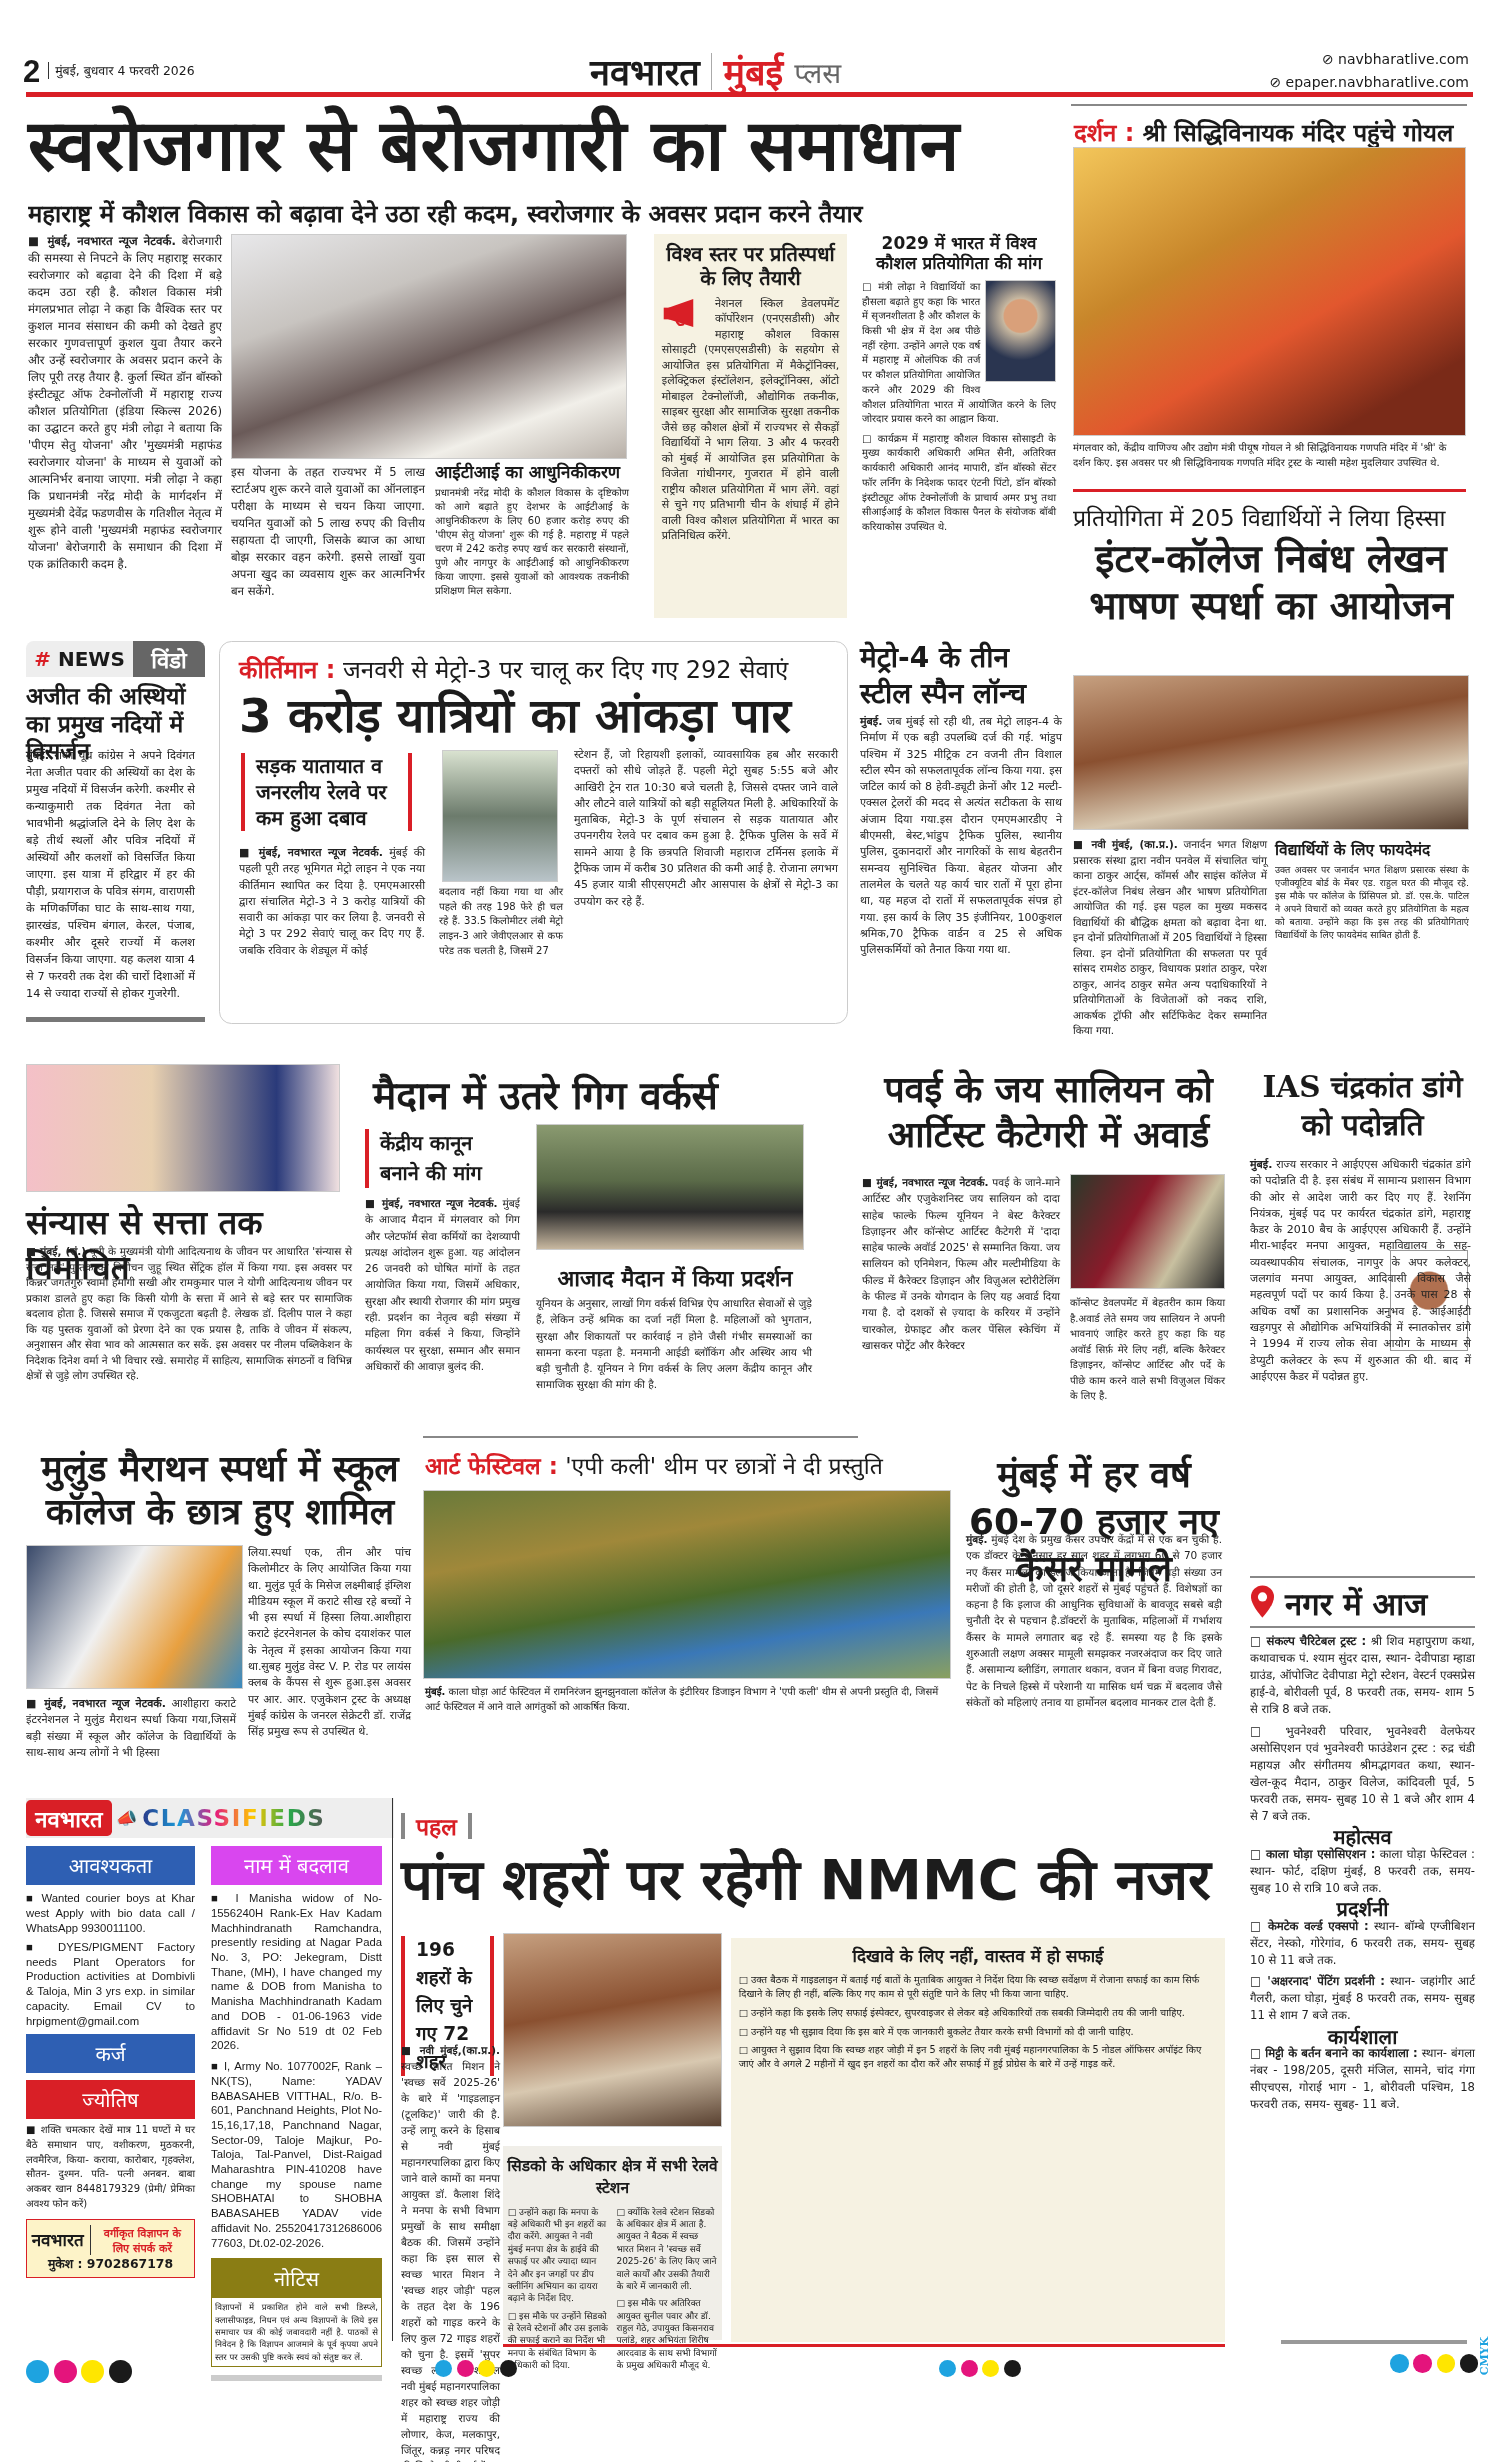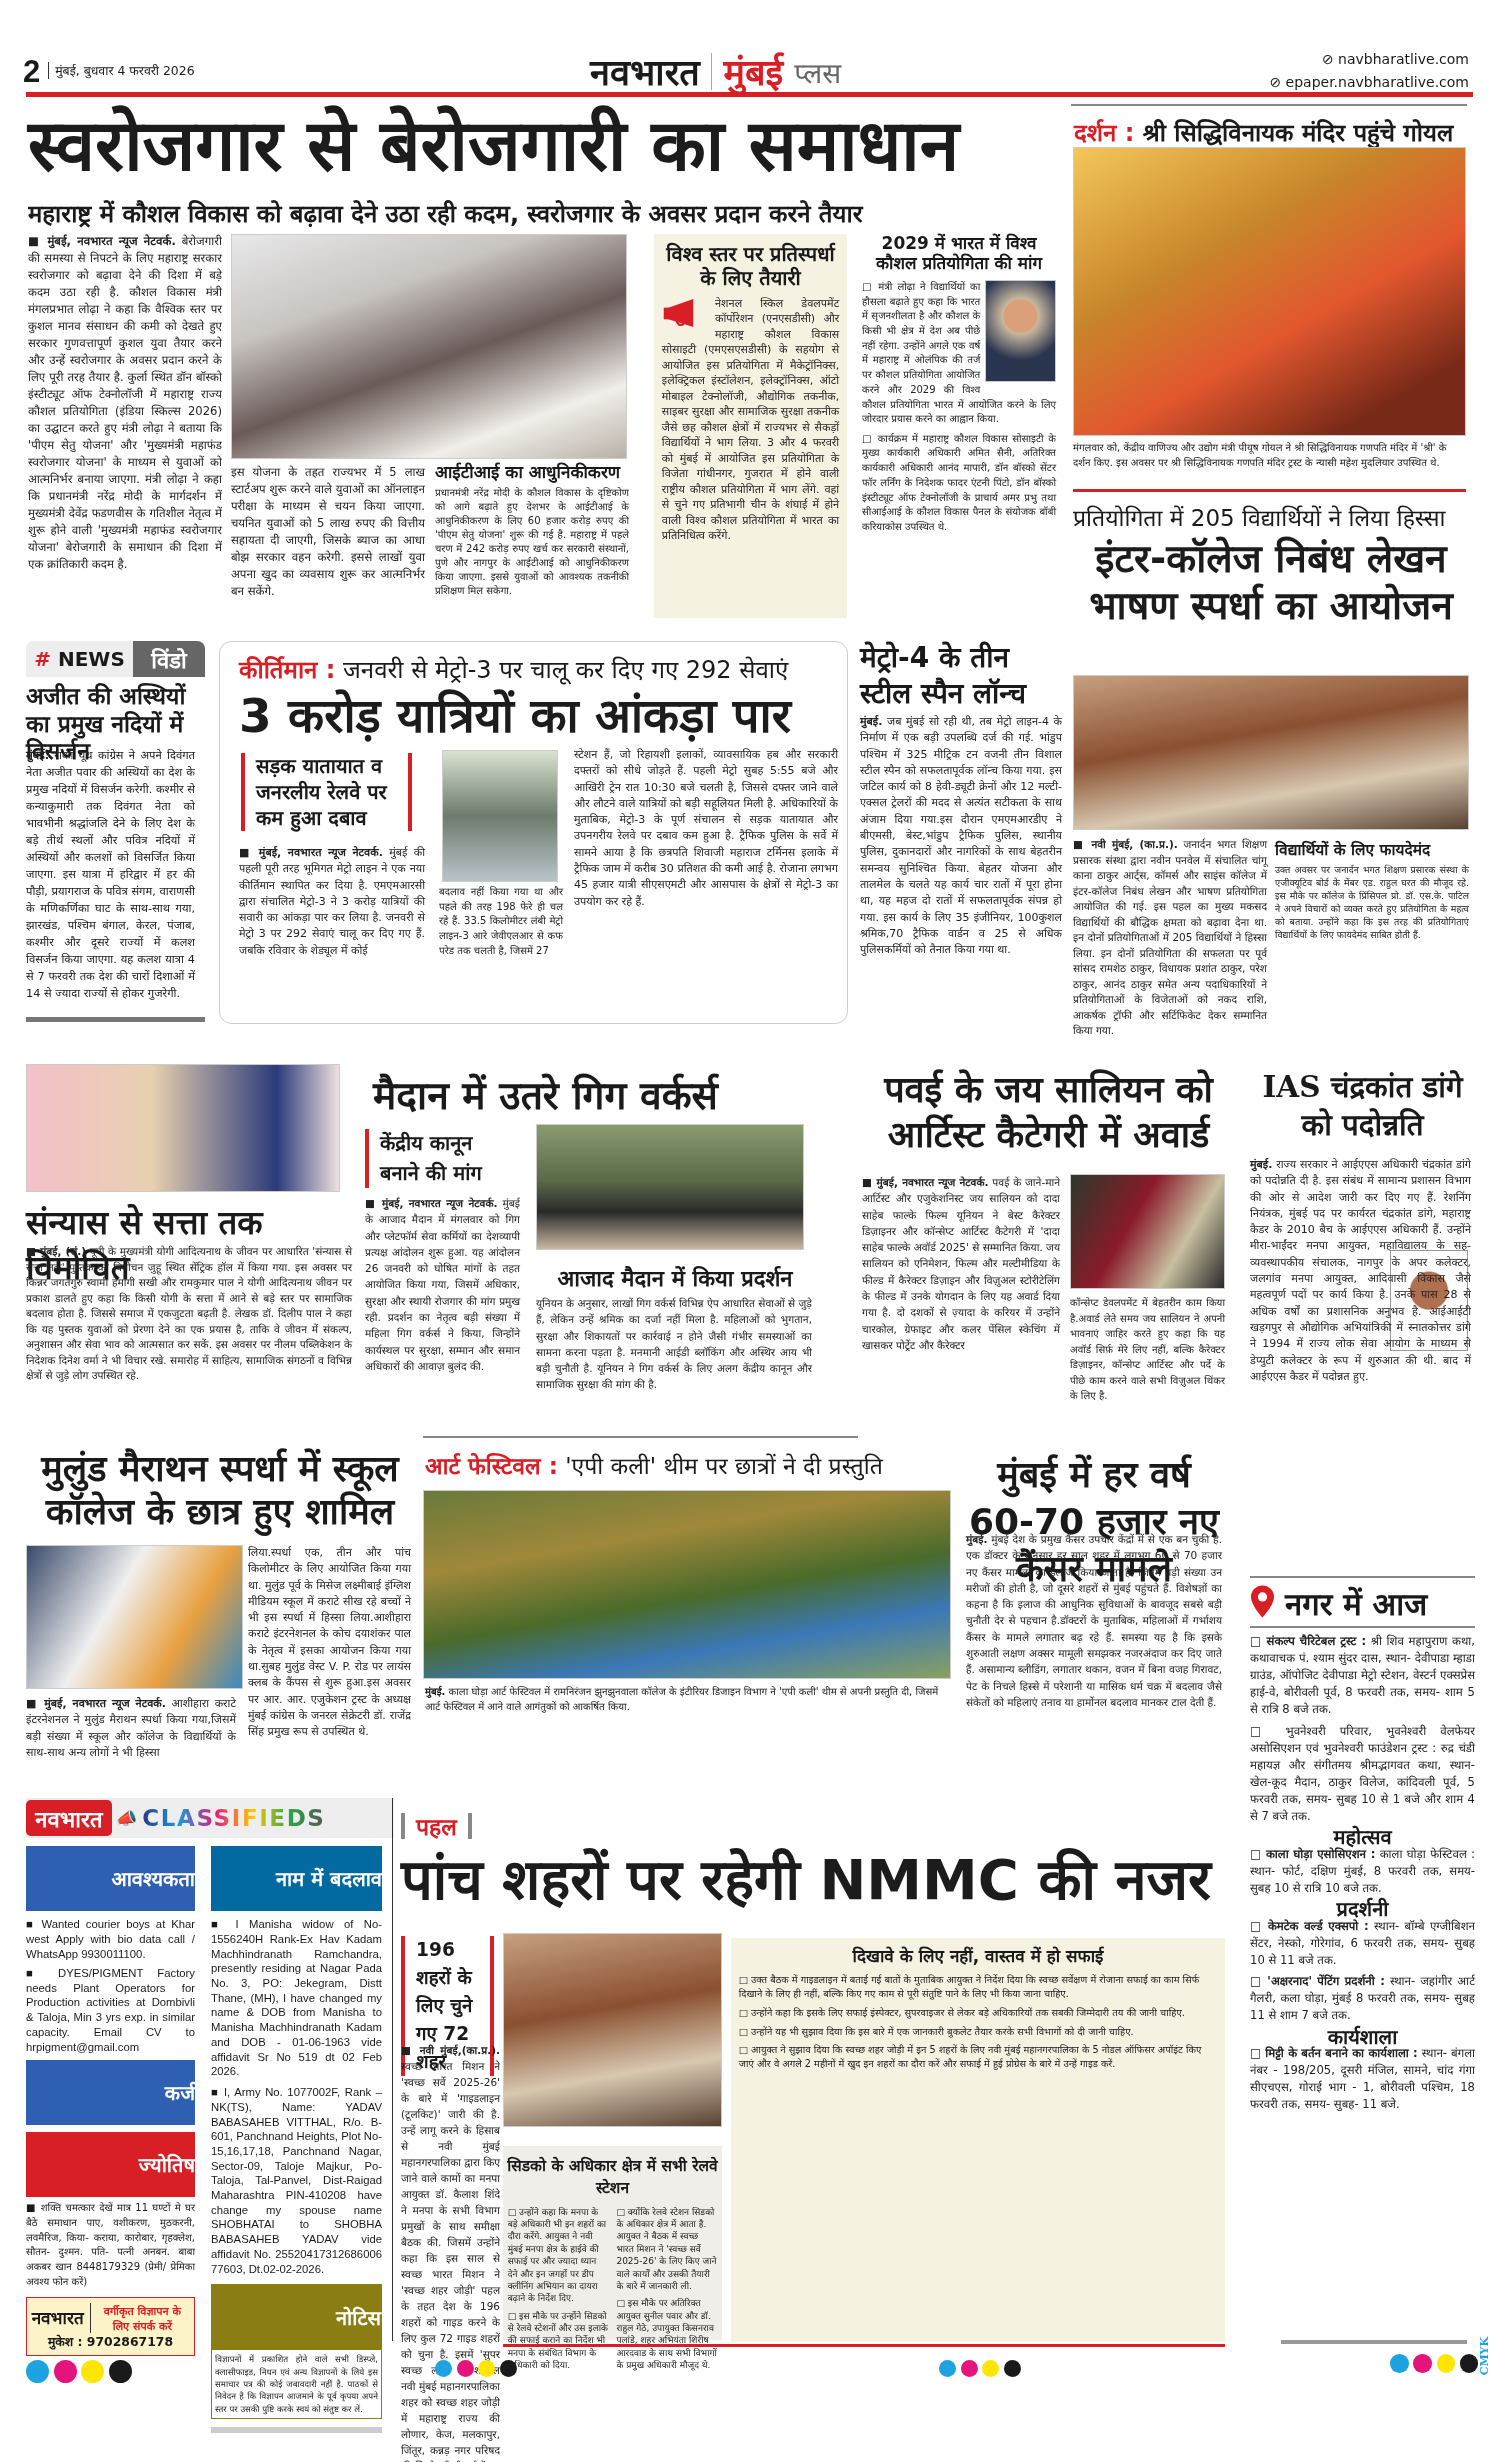--- a/index.html
+++ b/index.html
@@ -24,21 +24,21 @@
 .photo.green{background:linear-gradient(170deg,#4a6a2a,#8aa050 35%,#3a7ab8 70%,#a0b0c0)}
 .photo.hall{background:linear-gradient(170deg,#c6a080,#8a5030 40%,#d8c8b0 70%,#584030)}
 .photo.portrait{background:radial-gradient(circle at 50% 40%,#a06040 0 28%,#f0f0f0 30%)}
 .sidebar-box{background:#f6f2e2}
 .red-bar{border-left:4.7px solid #d91f26;padding-left:11px}
 .bullet-sq::before{content:"■ ";}
 .box-sq::before{content:"□ ";}
 .cmyk{display:flex;gap:4.7px}
 .cmyk span{width:23px;height:23px;border-radius:50%;display:block}
 .rounded-box{border:1.6px solid #ccc;border-radius:12.4px}
-.cls-head{font-weight:700;color:#fff;text-align:right;font-size:20px;padding:19px 0}
+.cls-head{font-weight:400;color:#fff;text-align:center;font-size:20px;padding:6px 0}
 .cls-text{font-family:"Liberation Sans",sans-serif;font-size:11.3px;line-height:14.7px;text-align:justify}
 </style>
 </head>
 <body>
 
 <div class="abs hdr-page">2</div>
 <div class="abs hdr-date">मुंबई, बुधवार 4 फरवरी 2026</div>
 <div class="abs hdr-logo">
   <span>नवभारत</span>
   <span class="sep"></span>
@@ -218,21 +218,21 @@
   <div class="cls-text bullet-sq" style="margin-top:4.7px;font-family:'DejaVu Sans',sans-serif;font-size:10px">शक्ति चमत्कार देखें मात्र 11 घण्टों मे घर बैठे समाधान पाए, वशीकरण, मुठकरनी, लवमैरिज, किया- कराया, कारोबार, गृहक्लेश, सौतन- दुश्मन. पति- पत्नी अनबन. बाबा अकबर खान 8448179329 (प्रेमी/ प्रेमिका अवश्य फोन करें)</div>
   <div style="margin-top:7.8px;border:1.6px solid #d91f26;background:#fdf3c8;padding:4.7px;text-align:center">
     <div style="display:flex;align-items:center;justify-content:center;gap:6.2px">
       <b style="font-size:17px">नवभारत</b>
       <span class="red" style="font-size:11px;font-weight:700;border-left:0.8px solid #333;padding-left:4.7px">वर्गीकृत विज्ञापन के लिए संपर्क करें</span>
     </div>
     <div style="font-weight:700;font-size:12.4px">मुकेश : 9702867178</div>
   </div>
 </div>
 <div class="abs" style="left:211px;top:1846px;width:171px">
-  <div class="cls-head" style="background:#0369a1">नाम में बदलाव</div>
+  <div class="cls-head" style="background:#d946ef">नाम में बदलाव</div>
   <div class="cls-text bullet-sq" style="margin-top:6.2px">I Manisha widow of No-1556240H Rank-Ex Hav Kadam Machhindranath Ramchandra, presently residing at Nagar Pada No. 3, PO: Jekegram, Distt Thane, (MH), I have changed my name &amp; DOB from Manisha to Manisha Machhindranath Kadam and DOB - 01-06-1963 vide affidavit Sr No 519 dt 02 Feb 2026.</div>
   <div class="cls-text bullet-sq" style="margin-top:6.2px">I, Army No. 1077002F, Rank – NK(TS), Name: YADAV BABASAHEB VITTHAL, R/o. B-601, Panchnand Heights, Plot No-15,16,17,18, Panchnand Nagar, Sector-09, Taloje Majkur, Po-Taloja, Tal-Panvel, Dist-Raigad Maharashtra PIN-410208 have change my spouse name SHOBHATAI to SHOBHA BABASAHEB YADAV vide affidavit No. 25520417312686006 77603, Dt.02-02-2026.</div>
   <div style="margin-top:7.8px;border:1.6px solid #8a7d14">
     <div class="cls-head" style="background:#8a7d14">नोटिस</div>
     <div style="font-size:8.5px;line-height:12.4px;padding:3.1px;text-align:justify">विज्ञापनों में प्रकाशित होने वाले सभी डिस्प्ले, क्लासीफाइड, निधन एवं अन्य विज्ञापनों के लिये इस समाचार पत्र की कोई जबावदारी नहीं है. पाठकों से निवेदन है कि विज्ञापन आजमाने के पूर्व कृपया अपने स्तर पर उसकी पुष्टि करके स्वयं को संतुष्ट कर लें.</div>
   </div>
   <div style="margin-top:7.8px;height:6.2px;background:#ccc"></div>
 </div>
 <div class="abs" style="left:392px;top:1798px;width:0.8px;height:543px;background:#333"></div>
 

